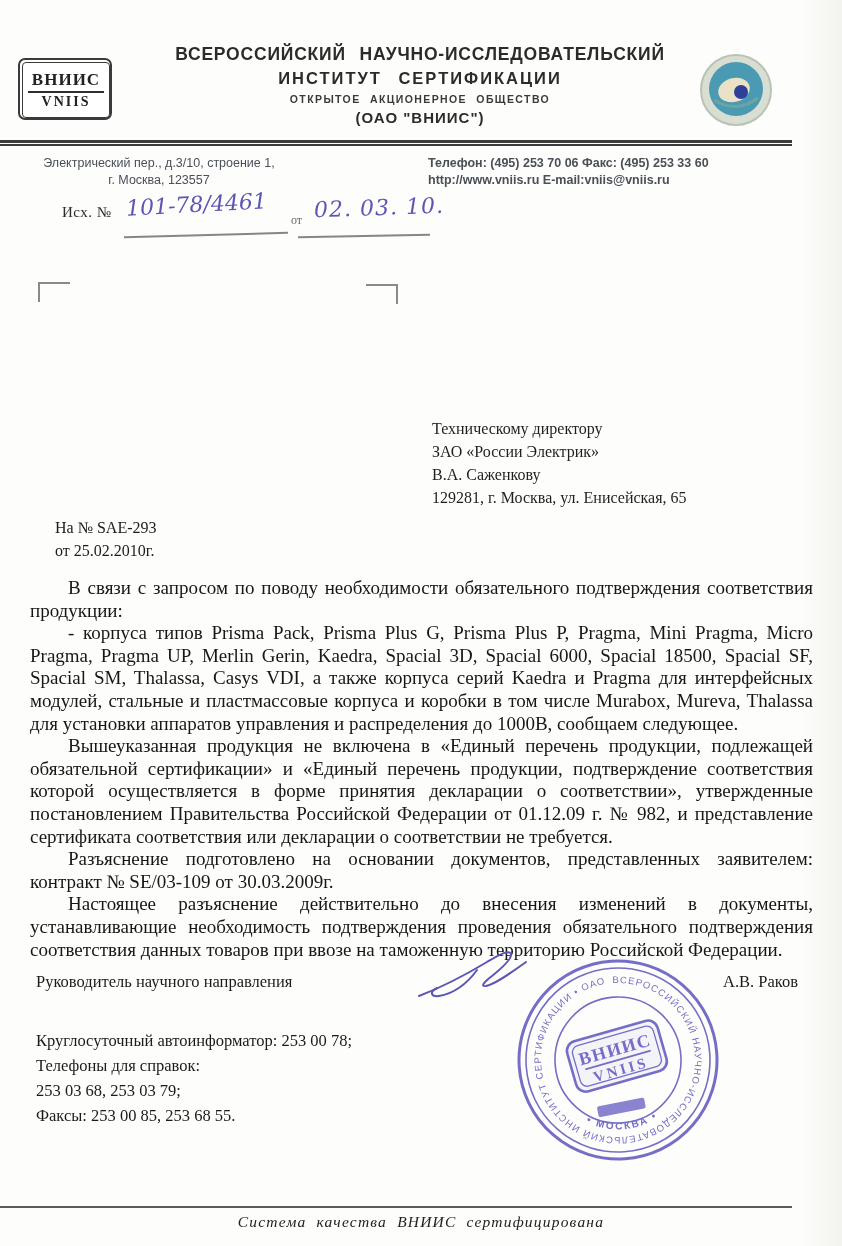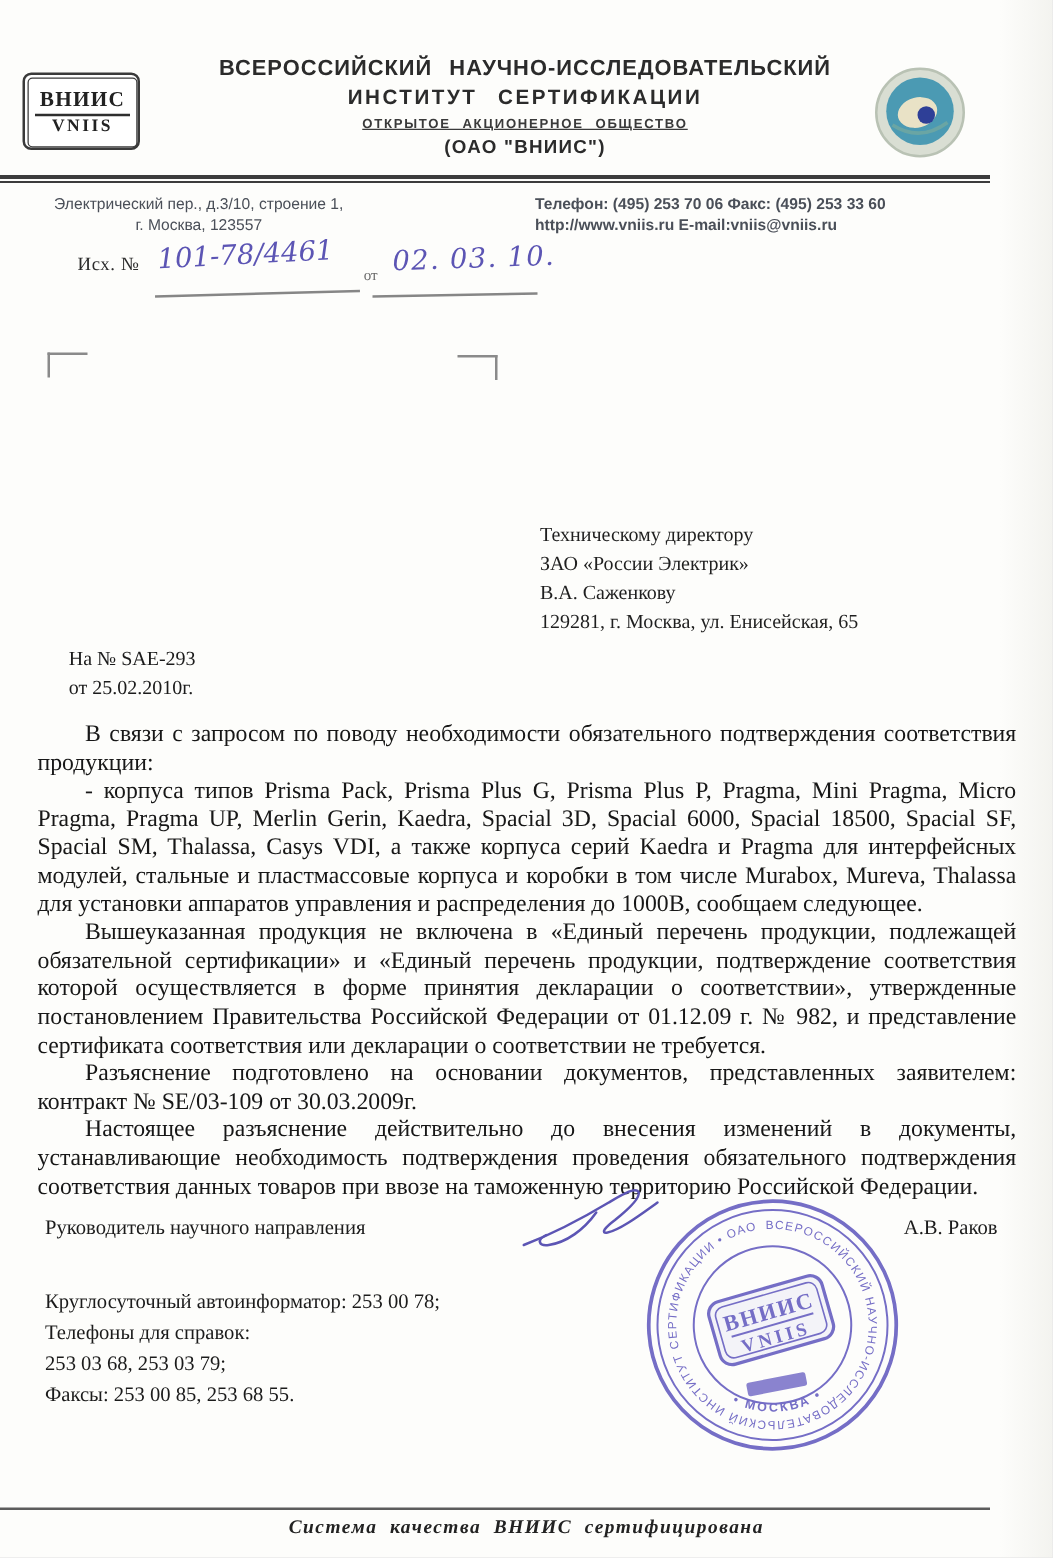--- a/index.html
+++ b/index.html
@@ -21,21 +21,21 @@
     display:flex; flex-direction:column; align-items:center; justify-content:center;
     font-weight:bold; color:#222;
   }
   .logo-ru { font-size:17px; letter-spacing:1px; border-bottom:2px solid #2e2e2e; padding:0 4px 1px; }
   .logo-en { font-size:14px; letter-spacing:2px; margin-top:1px; }
 
   .head-title { left:150px; top:44px; width:540px; text-align:center;
     font-family:"Liberation Sans", sans-serif; color:#2b2b2b; }
   .ht1 { font-size:17.5px; font-weight:bold; letter-spacing:.8px; word-spacing:8px; }
   .ht2 { font-size:16.5px; font-weight:bold; letter-spacing:2px; word-spacing:10px; margin-top:4px; }
-  .ht3 { font-size:10.5px; font-weight:bold; letter-spacing:1.4px; word-spacing:5px; margin-top:5px; color:#3a3a3a;text-decoration:underline; }
+  .ht3 { font-size:10.5px; font-weight:bold; letter-spacing:1.4px; word-spacing:5px; margin-top:5px; color:#3a3a3a; }
   .ht4 { font-size:15px; font-weight:bold; letter-spacing:1px; margin-top:4px; }
 
   .emblem { left:698px; top:52px; width:76px; height:76px; }
 
   .rule-double {
     left:0; top:140px; width:792px; height:8px;
     background:linear-gradient(#3c3c3c 0 3px, transparent 3px 4.5px, #3c3c3c 4.5px 6.5px, transparent 6.5px);
   }
   .addr { font-family:"Liberation Sans", sans-serif; font-size:12.5px; color:#4a4f58; line-height:17px; }
   .addr-left  { left:24px;  top:155px; width:270px; text-align:center; }
@@ -75,21 +75,21 @@
   .sig-svg { left:415px; top:938px; }
 
   
   .stamp { left:514px; top:956px; opacity:.92; transform:rotate(-4deg); }
 
   
   .contacts { left:36px; top:1012px; font-size:16.5px; line-height:25px;margin-top:16px; }
 
   .footer-rule { left:0; top:1206px; width:792px; height:2px; background:#5c5c5c; }
   .footer-text { left:0; top:1213px; width:842px; text-align:center;
-    font-style:italic; font-weight:bold; font-size:15.5px; letter-spacing:1.2px;
+    font-style:italic; font-weight:normal; font-size:15.5px; letter-spacing:1.2px;
     word-spacing:5px; color:#222; }
 </style>
 </head>
 <body>
 
 <div class="page">
 
   <div class="abs logo-box">
     <div class="logo-inner">
       <span class="logo-ru">ВНИИС</span>

